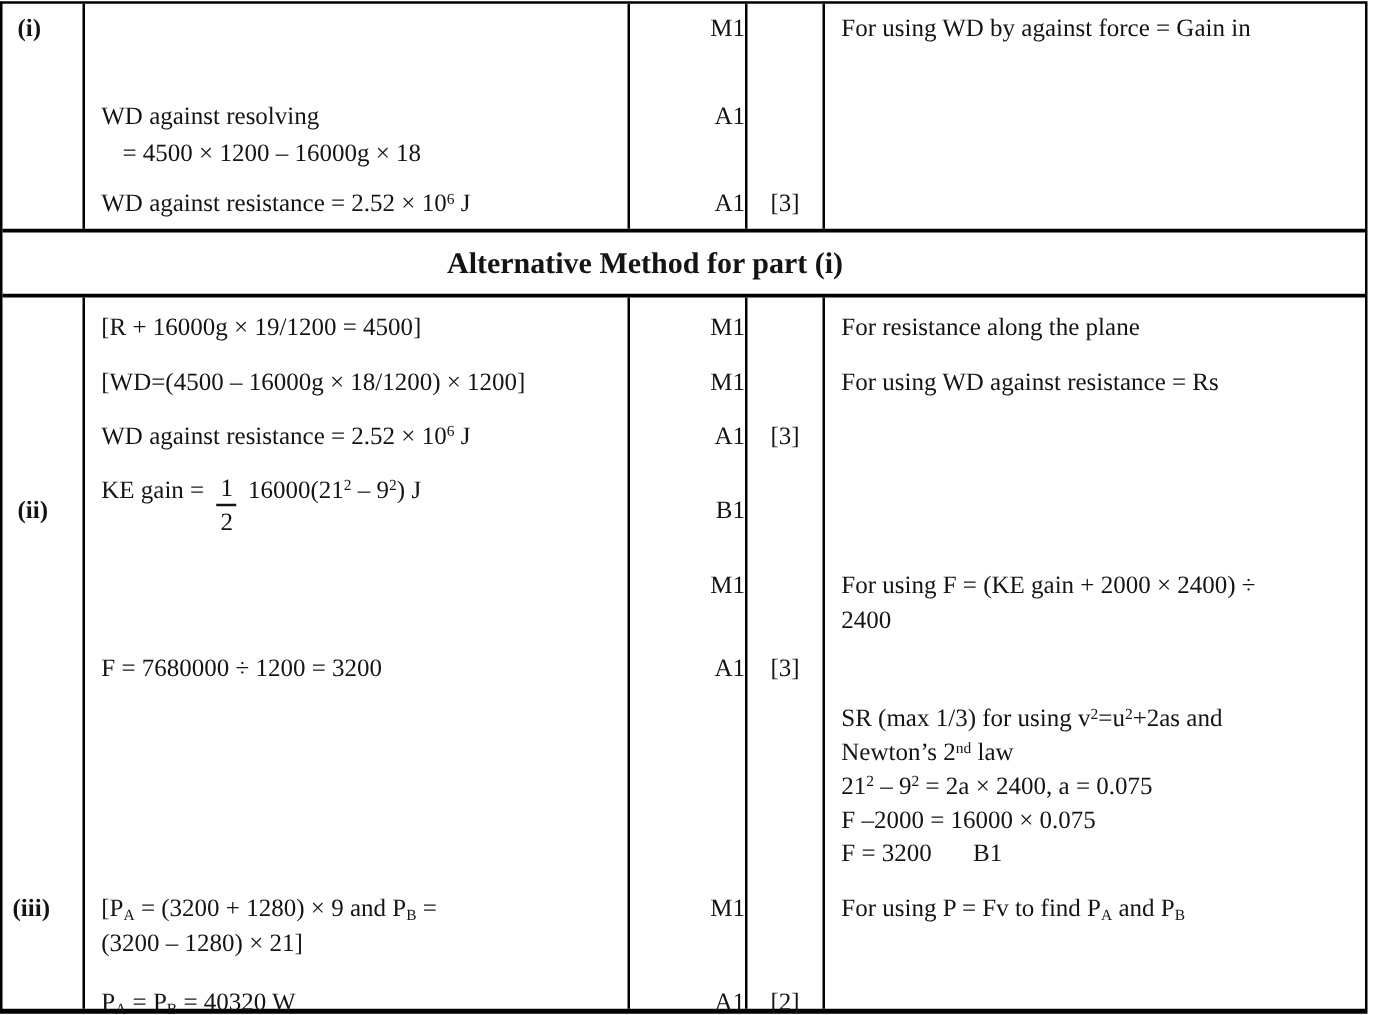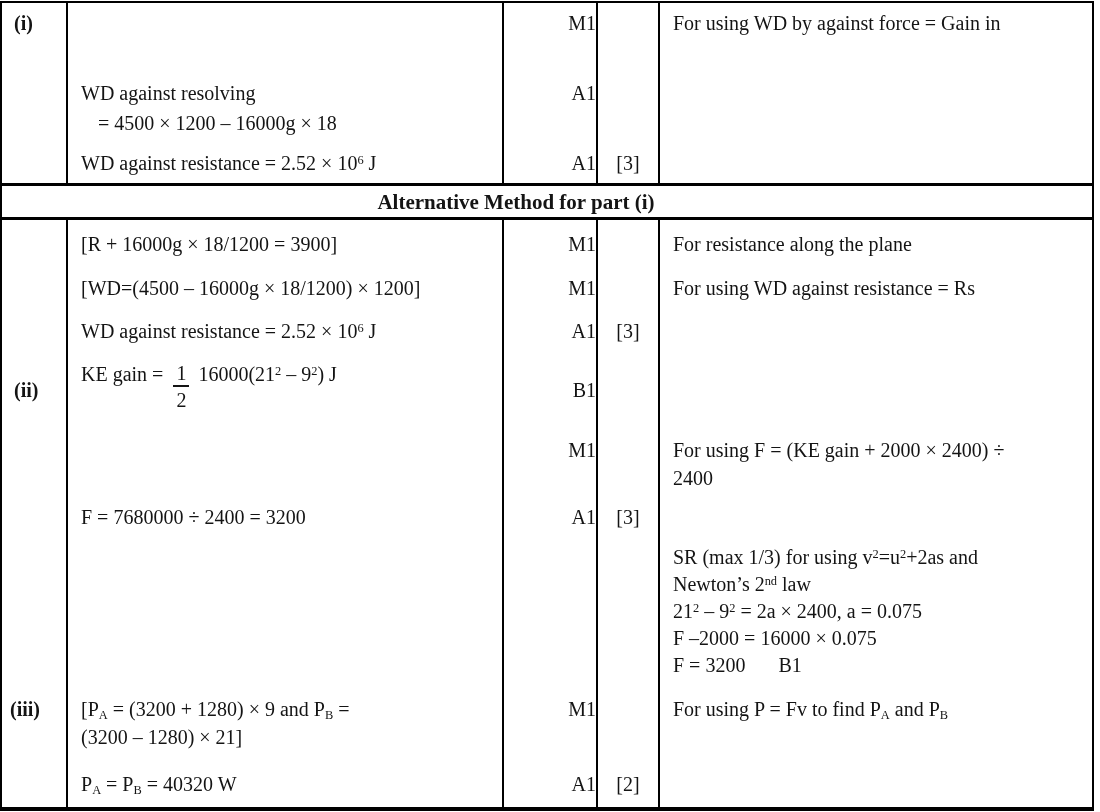--- a/index.html
+++ b/index.html
@@ -9,23 +9,23 @@
   }
   .mstable {
     position:absolute; left:0; top:1px; width:1094px; height:810px;
     box-sizing:border-box; border:2px solid #000; border-bottom-width:4px;
     display:flex; flex-direction:column; background:#fff;
   }
   .rowgrid { display:grid; grid-template-columns:66px 436px 94px 62px 1fr; }
   .block1 { height:180px; border-bottom:3px solid #000; }
   .block3 { flex:1; }
   .bannerrow {
-    height:34px; border-bottom:3px solid #000;
+    height:52px; border-bottom:3px solid #000;
     display:flex; align-items:center; justify-content:center;
-    font-weight:bold; font-size:21px; box-sizing:border-box; padding-right:62px;
+    font-weight:bold; font-size:24px; box-sizing:border-box; padding-right:62px;
   }
   .cell { position:relative; box-sizing:border-box; border-right:2px solid #000; }
   .cell.last { border-right:none; }
   .t { position:absolute; white-space:nowrap; }
   .work { left:13px; }
   .indent { left:30px; }
   .plabel { left:12px; font-weight:bold; }
   .mark { left:0; right:0; text-align:right; white-space:nowrap; position:absolute; }
   .total { left:0; right:0; text-align:center; white-space:nowrap; position:absolute; }
   .comment { left:13px; }
@@ -71,34 +71,34 @@
       <span>Alternative Method for part (i)</span>
     </div>
 
     <div class="rowgrid block3">
       <div class="cell">
         <div class="t plabel" style="top:158px">(ii)</div>
         <div class="t plabel" style="top:477px; left:8px">(iii)</div>
       </div>
 
       <div class="cell">
-        <div class="t work" style="top:12px">[R + 16000g × 18/1200 = 3900]</div>
+        <div class="t work" style="top:12px">[R + 16000g × 19/1200 = 4500]</div>
         <div class="t work" style="top:56px">[WD=(4500 – 16000g × 18/1200) × 1200]</div>
         <div class="t work" style="top:99px">WD against resistance = 2.52 × 10<sup>6</sup> J</div>
 
         <div class="ke-row">
           <span>KE gain =</span>
           <span class="frac">
             <span class="num">1</span>
             <span class="den">2</span>
           </span>
           <span>16000(21<sup>2</sup> – 9<sup>2</sup>) J</span>
         </div>
 
-        <div class="t work" style="top:285px">F = 7680000 ÷ 2400 = 3200</div>
+        <div class="t work" style="top:285px">F = 7680000 ÷ 1200 = 3200</div>
 
         <div class="t work" style="top:477px">[P<sub>A</sub> = (3200 + 1280) × 9 and P<sub>B</sub> =</div>
         <div class="t work" style="top:505px">(3200 – 1280) × 21]</div>
         <div class="t work" style="top:552px">P<sub>A</sub> = P<sub>B</sub> = 40320 W</div>
       </div>
 
       <div class="cell">
         <div class="mark" style="top:12px">M1</div>
         <div class="mark" style="top:56px">M1</div>
         <div class="mark" style="top:99px">A1</div>

